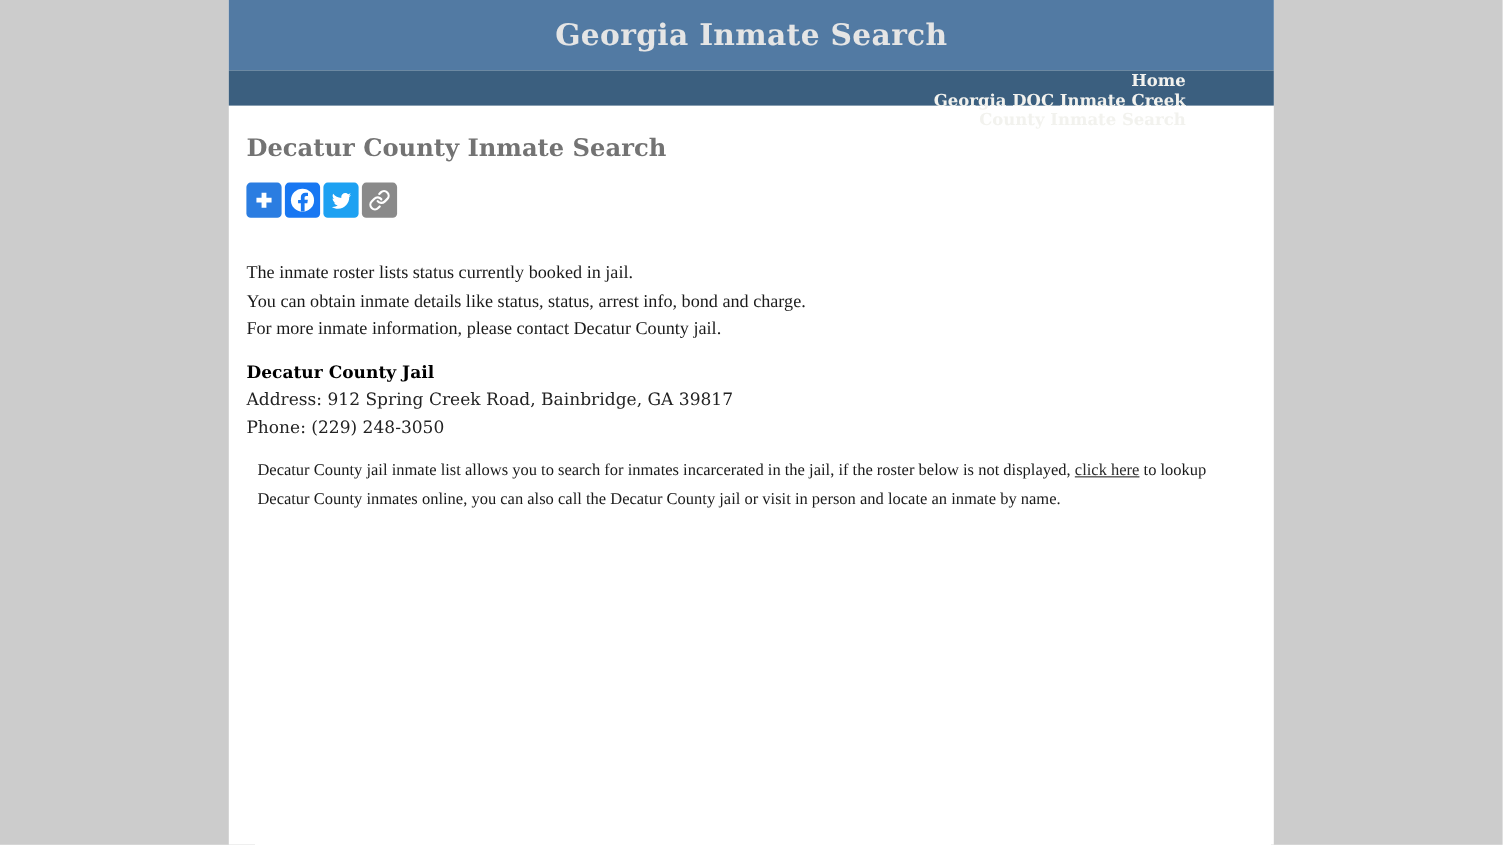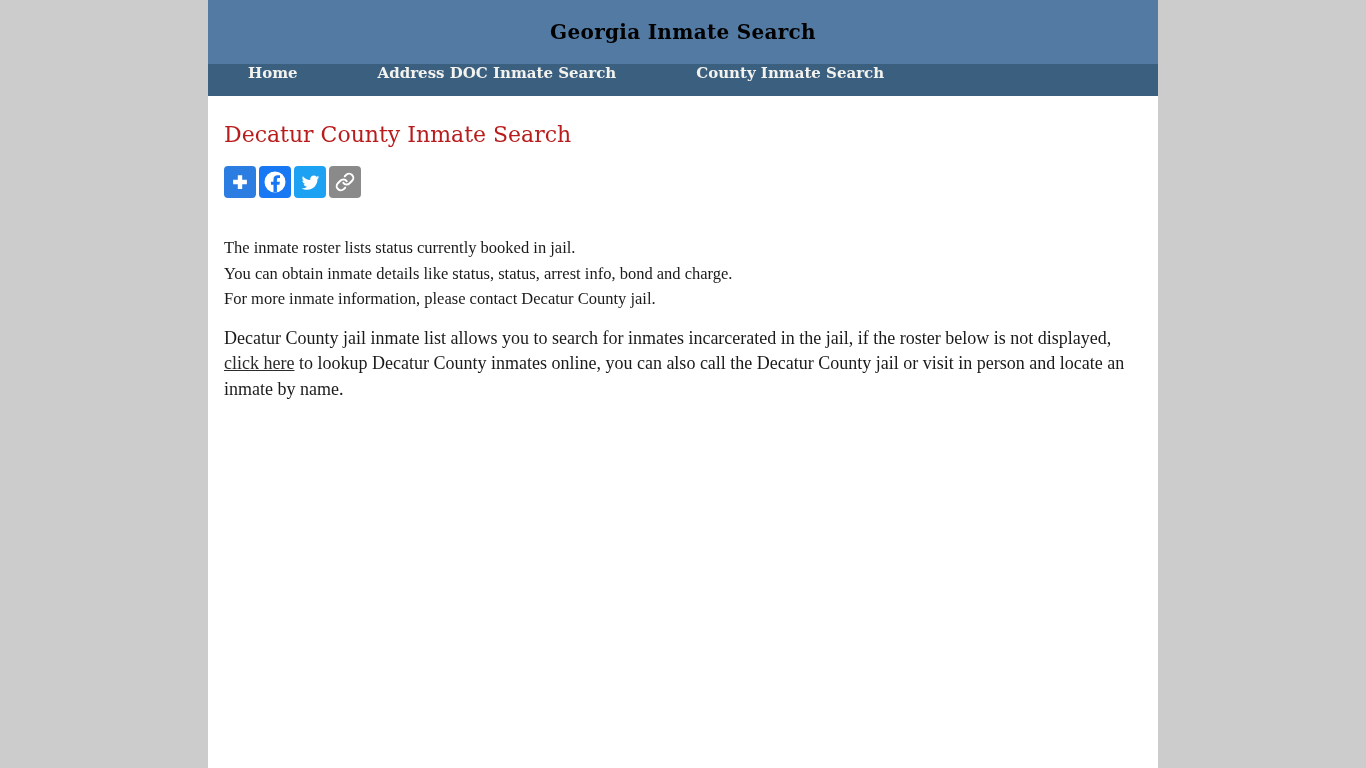--- a/index.html
+++ b/index.html
@@ -20,53 +20,54 @@
     height: 64px;
     background: #527aa3;
     display: flex;
     align-items: center;
     justify-content: center;
   }
   .site-title {
     margin: 0;
     font-family: "DejaVu Serif", serif;
     font-weight: bold;
-    font-size: 20px;
-    color: #000000;
+    font-size: 27px;
+    color: #e5e5e5;
     letter-spacing: 0.3px;
     text-align: right;
   }
   
   .site-nav {
     height: 32px;
     background: #3b5f7f;
     display: flex;
-    align-items: flex-start;
+    align-items: flex-end;
     padding-left: 40px;
+    flex-direction: column;
   }
   .site-nav a {
     font-family: "DejaVu Serif", serif;
     font-weight: bold;
     font-size: 15px;
     color: #f2f2ee;
     text-decoration: none;
     margin-right: 80px;
     white-space: nowrap;
   }
   
   .content {
     padding: 14px 16px 40px 16px;
   }
   .content-heading {
     margin: 12px 0 18px 0;
     font-family: "DejaVu Serif", serif;
-    font-weight: normal;
+    font-weight: bold;
     font-size: 22px;
     line-height: 26px;
-    color: #b91c1c;
+    color: #737373;
   }
   
   .share-row {
     margin-bottom: 37px;
     height: 32px;
     display: flex;
   }
   .share-btn {
     width: 32px;
     height: 32px;
@@ -91,22 +92,22 @@
   .jail-block {
     margin: 0 0 14px 0;
     font-family: "DejaVu Serif", serif;
     font-size: 15.5px;
     line-height: 25.5px;
     color: #222;
   }
   .jail-name { font-weight: bold; color: #000; }
   
   .outro-block {
-    margin: 0;
-    font-size: 18px;
+    margin: 10px;
+    font-size: 15px;
     line-height: 25.5px;
     color: #1a1a1a;
     max-width: 918px;
   }
   .outro-block a {
     color: #2b2b2b;
     text-decoration: underline;
     cursor: pointer;
   }
 </style>
@@ -114,21 +115,21 @@
 <body style="background: rgb(204, 204, 204);">
 
 <div class="page">
 
   <header class="site-header" style="background: rgb(82, 122, 163);">
     <h1 class="site-title">Georgia Inmate Search</h1>
   </header>
 
   <nav class="site-nav" style="background: rgb(59, 95, 127);">
     <a href="#">Home</a>
-    <a href="#">Address DOC Inmate Search</a>
+    <a href="#">Georgia DOC Inmate Creek</a>
     <a href="#">County Inmate Search</a>
   </nav>
 
   <main class="content">
 
     <h2 class="content-heading">Decatur County Inmate Search</h2>
 
     <div class="share-row">
       <button class="share-btn" title="" style="background: rgb(43, 125, 225);">
         <span>
@@ -161,17 +162,22 @@
         </span>
       </button>
     </div>
 
     <div class="intro-block">
       <div class="intro-line">The inmate roster lists status currently booked in jail.</div>
       <div class="intro-line">You can obtain inmate details like status, status, arrest info, bond and charge.</div>
       <div class="intro-line">For more inmate information, please contact Decatur County jail.</div>
     </div>
 
+    <div class="jail-block">
+      <div class="jail-name">Decatur County Jail</div>
+      <div>Address: 912 Spring Creek Road, Bainbridge, GA 39817</div>
+      <div>Phone: (229) 248-3050</div>
+    </div>
 
     <p class="outro-block"><span>Decatur County jail inmate list allows you to search for inmates incarcerated in the jail, if the roster below is not displayed, </span><a href="#">click here</a><span> to lookup Decatur County inmates online, you can also call the Decatur County jail or visit in person and locate an inmate by name.</span></p>
 
   </main>
 </div>
 
 </body></html>

